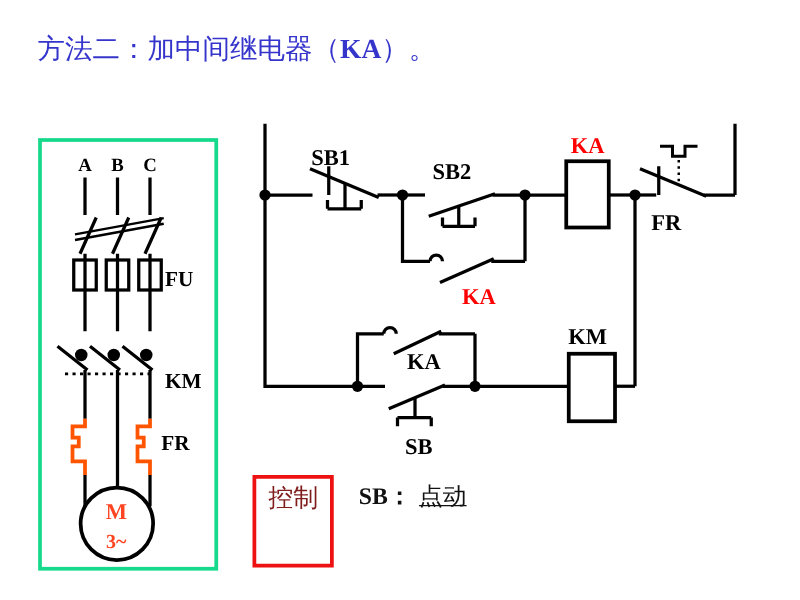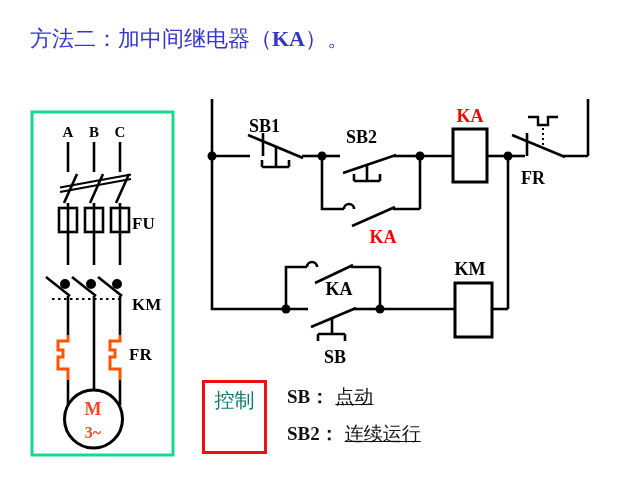--- a/index.html
+++ b/index.html
@@ -2,22 +2,22 @@
 <html><head>
 <meta charset="utf-8">
 <style>
   html,body{margin:0;padding:0;background:#fff;}
   .slide{position:relative;width:616px;height:480px;background:#ffffff;overflow:hidden;
          font-family:"Liberation Serif","DejaVu Serif",serif;}
   .title{position:absolute;left:30px;top:24px;font-size:22px;color:#3535cc;white-space:nowrap;}
   .title .hl{font-weight:bold;}
   svg text{font-family:"Liberation Serif","DejaVu Serif",serif;font-weight:bold;}
   .legend-box{position:absolute;left:202px;top:380px;width:59px;height:67px;
-              border:3px solid #ee1111;color:#0f766e;font-size:20px;text-align:center;
-              line-height:33px;padding-top:1px;}
+              border:3px solid #ee1111;color:#7f1d1d;font-size:20px;text-align:center;
+              line-height:33px;padding-top:1px;font-family:Liberation Mono, monospace;}
   .legend-items{position:absolute;left:287px;top:384px;color:#111;font-size:19px;}
   .legend-item{margin-bottom:11px;white-space:nowrap;}
   .legend-item .term{font-weight:bold;text-align:right;}
   .legend-item .desc{margin-left:6px;text-decoration:underline;}
 </style>
 </head>
 <body>
 
 <div class="slide">
 
@@ -150,18 +150,15 @@
 
   
   <div class="legend-box">
     <div>控制</div>
   </div>
 
   <div class="legend-items">
     <div class="legend-item">
       <span class="term">SB：</span><span class="desc">点动</span>
     </div>
-    <div class="legend-item">
-      <span class="term">SB2：</span><span class="desc">连续运行</span>
-    </div>
   </div>
 
 </div>
 
 </body></html>

